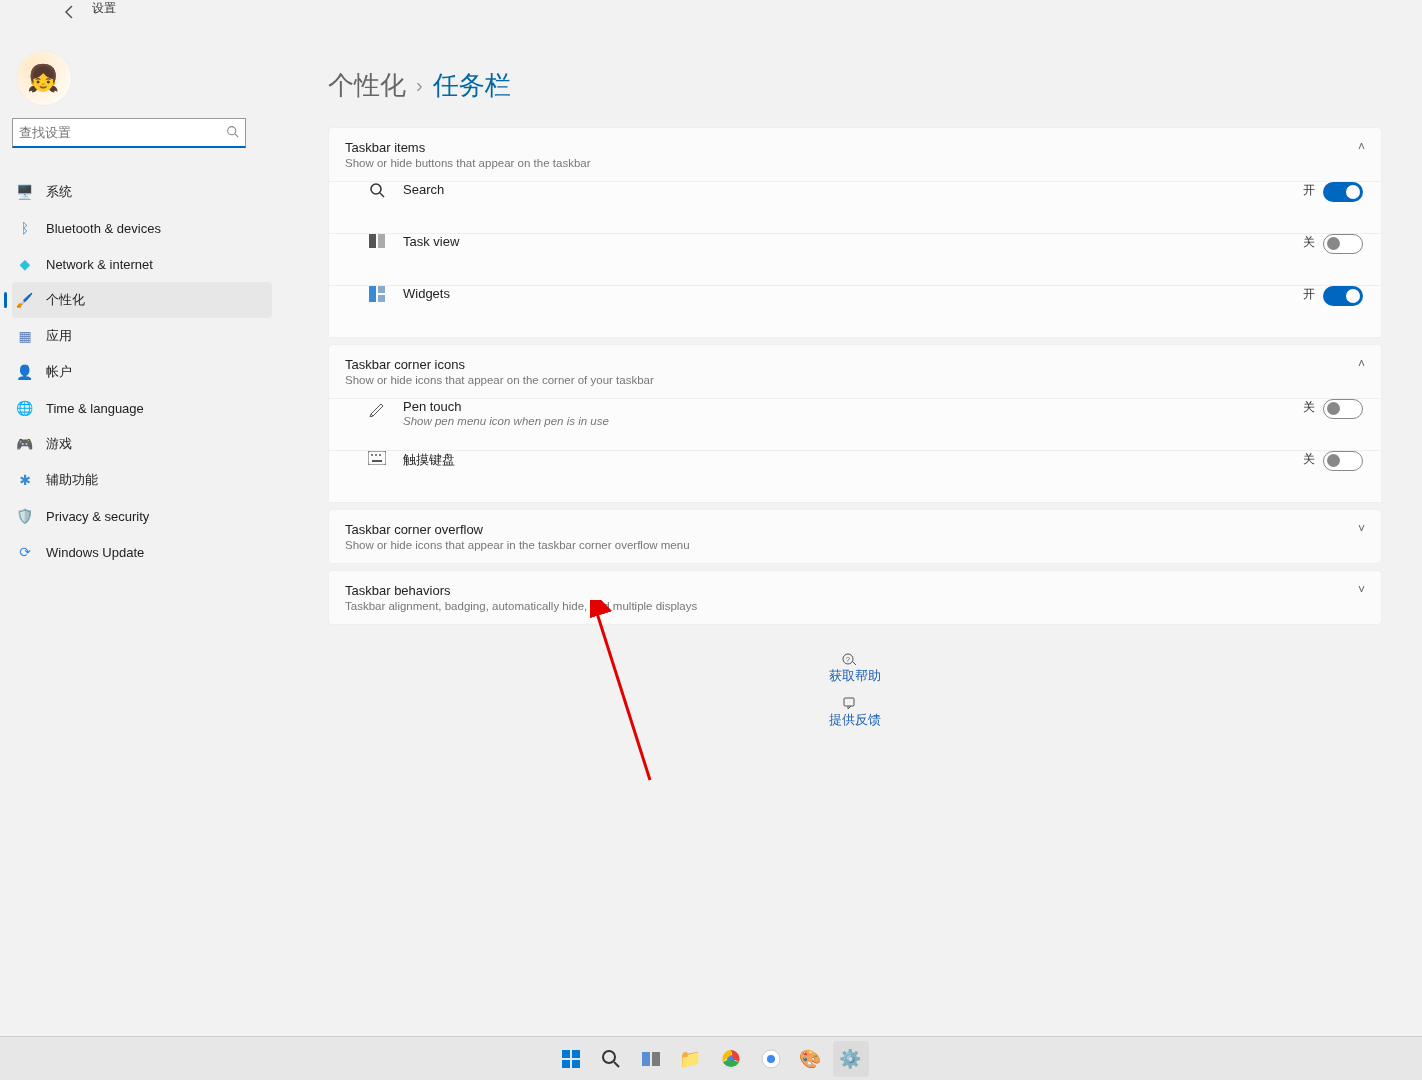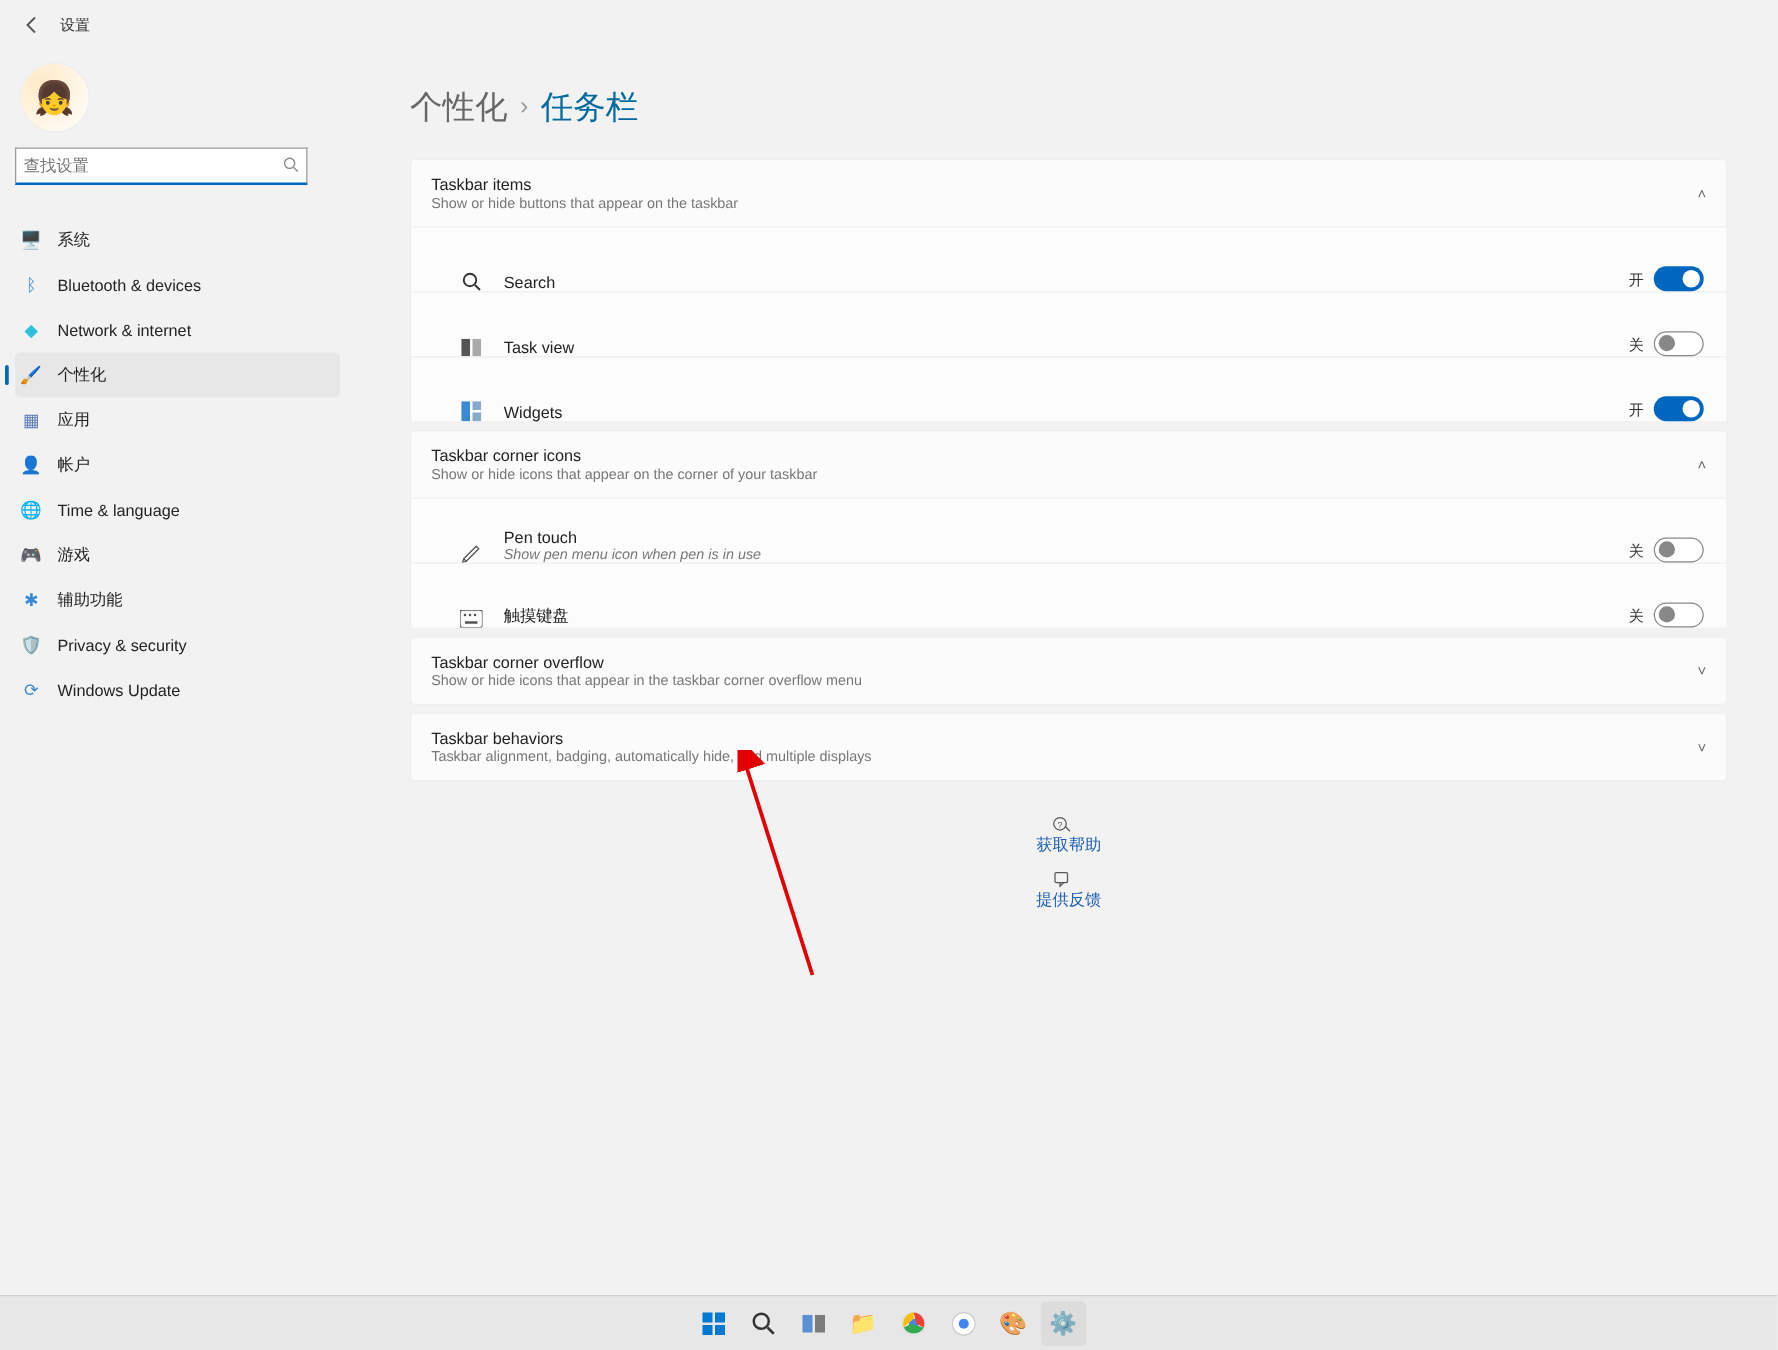--- a/index.html
+++ b/index.html
@@ -1,18 +1,18 @@
 <!DOCTYPE html>
 <html><head>
 <meta charset="utf-8">
 <style>
   *{box-sizing:border-box;margin:0;padding:0;font-family:"Segoe UI","Microsoft YaHei",sans-serif;}
   body{background:#f2f2f2;width:1422px;height:1080px;overflow:hidden;position:relative;}
   
-  .hdr{display:flex;align-items:center;height:40px;padding-left:14px;}
+  .hdr{display:flex;height:40px;padding-left:14px;margin-left:44px;}
   .back{width:24px;height:24px;display:flex;align-items:center;justify-content:center;color:#555;cursor:pointer;}
   .hdr-title{font-size:12px;color:#333;margin-left:10px;}
   
   .app{display:flex;position:absolute;left:0;right:0;top:40px;bottom:0;}
   .sidebar{width:300px;padding:6px 0 0 12px;}
   .avatar{width:56px;height:56px;border-radius:50%;background:radial-gradient(circle at 30% 30%,#ffe9c6,#fff);border:1px solid #eee;margin:4px 0 12px 4px;display:flex;align-items:center;justify-content:center;font-size:26px;}
   .search{width:234px;height:30px;border:1px solid #999;border-bottom:2px solid #0067c0;background:#fff;display:flex;align-items:center;padding:0 6px;margin-bottom:26px;}
   .search input{border:none;outline:none;flex:1;font-size:13px;color:#333;background:transparent;}
   .search-icon{color:#888;font-size:13px;}
   .nav{list-style:none;width:260px;}
@@ -20,26 +20,26 @@
   .nav-item .ic{width:18px;height:18px;margin-right:12px;display:inline-flex;align-items:center;justify-content:center;font-size:14px;}
   .nav-item.active{background:#e7e7e7;position:relative;}
   .nav-item.active::before{content:"";position:absolute;left:-8px;top:10px;width:3px;height:16px;background:#0067c0;border-radius:2px;}
   
   .main{flex:1;padding:28px 40px 0 28px;overflow:auto;}
   .crumbs{display:flex;align-items:center;font-size:26px;font-weight:500;color:#555;margin-bottom:24px;}
   .crumbs .b1{color:#666;cursor:pointer;}
   .crumbs .sep{margin:0 10px;color:#999;font-size:20px;}
   .crumbs .b2{color:#0369a1;}
   .card{background:#fbfbfb;border:1px solid #eee;border-radius:4px;margin-bottom:6px;}
-  .sec-head{display:flex;align-items:center;padding:12px 16px;cursor:pointer;}
+  .sec-head{display:flex;padding:12px 16px;cursor:pointer;}
   .sec-txt{flex:1;}
   .sec-t{font-size:13px;color:#222;}
   .sec-d{font-size:11.5px;color:#777;margin-top:2px;}
   .chev{color:#666;font-size:12px;}
-  .row{display:flex;align-items:flex-end;height:52px;padding:0 18px 0 38px;border-top:1px solid #eee;background:#fcfcfc;}
+  .row{display:flex;align-items:flex-start;height:52px;padding:0 18px 0 38px;border-top:1px solid #eee;background:#fcfcfc;}
   .row .ric{width:20px;margin-right:16px;color:#444;display:flex;align-items:center;justify-content:center;}
   .row .rlab{flex:1;}
   .row .rlab .rt{font-size:13px;color:#222;}
   .row .rlab .rd{font-size:11.5px;color:#777;margin-top:1px;font-style:italic;}
   .tgl-lab{font-size:12px;color:#333;margin-right:8px;}
   .toggle{width:40px;height:20px;border-radius:10px;position:relative;cursor:pointer;}
   .toggle.on{background:#0067c0;}
   .toggle.on::after{content:"";position:absolute;right:3px;top:3px;width:14px;height:14px;border-radius:50%;background:#fff;}
   .toggle.off{background:#fff;border:1px solid #888;}
   .toggle.off::after{content:"";position:absolute;left:3px;top:2px;width:13px;height:13px;border-radius:50%;background:#888;}

